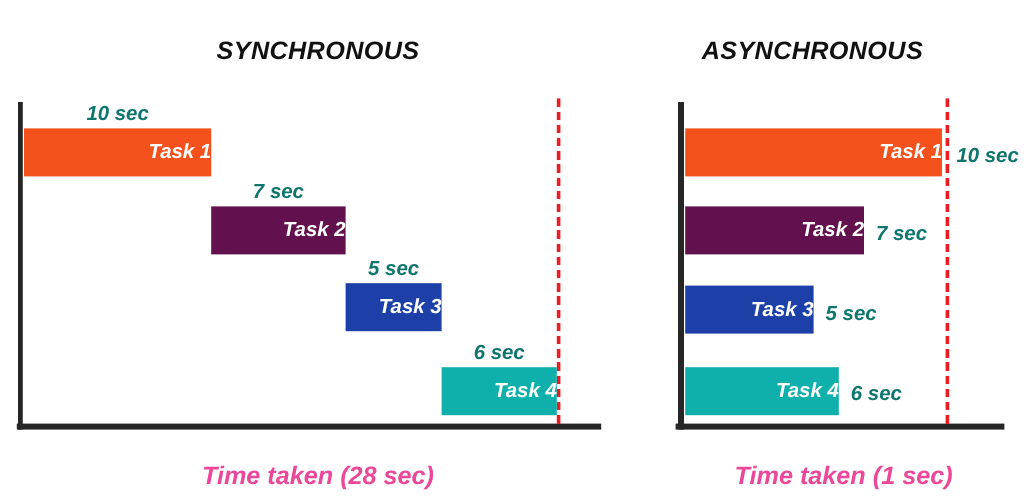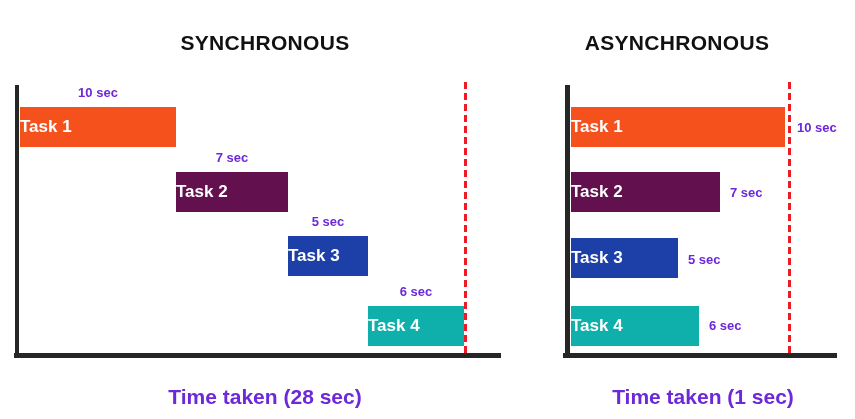--- a/index.html
+++ b/index.html
@@ -1,15 +1,15 @@
 <!DOCTYPE html>
 <html><head>
 <meta charset="utf-8">
 <style>
-  * { margin: 0; padding: 0; box-sizing: border-box; }
+  * { margin: 0; padding: 0; box-sizing: border-box; font-style: italic; }
   html, body { background: #ffffff; }
   body { font-family: "Liberation Sans", sans-serif; color: #111111; }
 
   .canvas {
     position: relative;
     width: 855px;
     height: 419px;
     background: #ffffff;
     overflow: hidden;
   }
@@ -24,21 +24,21 @@
     white-space: nowrap;
   }
   .title-sync  { left: 0px;   top: 31px; width: 530px; }
   .title-async { left: 527px; top: 31px; width: 300px; }
 
   .caption {
     position: absolute;
     font-size: 21px;
     font-weight: 700;
     text-align: center;
-    color: #6d28d9;
+    color: #ec4899;
     white-space: nowrap;
   }
   .caption-sync  { left: 0px;   top: 385px; width: 530px; }
   .caption-async { left: 553px; top: 385px; width: 300px; }
 
   .axis { position: absolute; background: #262626; }
   .yaxis-sync  { left: 15px;  top: 85px;  width: 4px;   height: 273px; }
   .xaxis-sync  { left: 14px;  top: 353px; width: 487px; height: 5px; }
   .yaxis-async { left: 565px; top: 85px;  width: 5px;   height: 273px; }
   .xaxis-async { left: 563px; top: 353px; width: 274px; height: 5px; }
@@ -51,42 +51,42 @@
     background-image: repeating-linear-gradient(to bottom, #EC1C24 0 7px, transparent 7px 11px);
   }
   .deadline-sync  { left: 464px; }
   .deadline-async { left: 788px; }
 
   .bar {
     position: absolute;
     height: 40px;
     display: flex;
     align-items: center;
-    justify-content: flex-start;
+    justify-content: flex-end;
     color: #ffffff;
     font-size: 17px;
     font-weight: 700;
     white-space: nowrap;
   }
   
   .s-t1 { left: 20px;  top: 107px; width: 156px; }
   .s-t2 { left: 176px; top: 172px; width: 112px; }
   .s-t3 { left: 288px; top: 236px; width: 80px;  }
   .s-t4 { left: 368px; top: 306px; width: 96px;  }
   
   .a-t1 { left: 571px; top: 107px; width: 214px; }
   .a-t2 { left: 571px; top: 172px; width: 149px; }
   .a-t3 { left: 571px; top: 238px; width: 107px; }
   .a-t4 { left: 571px; top: 306px; width: 128px; }
 
   .dur {
     position: absolute;
-    font-size: 13px;
+    font-size: 17px;
     font-weight: 700;
-    color: #6d28d9;
+    color: #0f766e;
     white-space: nowrap;
   }
   .dur-over { text-align: center; }
   
   .s-d1 { left: 20px;  top: 85px;  width: 156px; }
   .s-d2 { left: 176px; top: 150px; width: 112px; }
   .s-d3 { left: 288px; top: 214px; width: 80px;  }
   .s-d4 { left: 368px; top: 284px; width: 96px;  }
   
   .a-d1 { left: 797px; top: 120px; }

